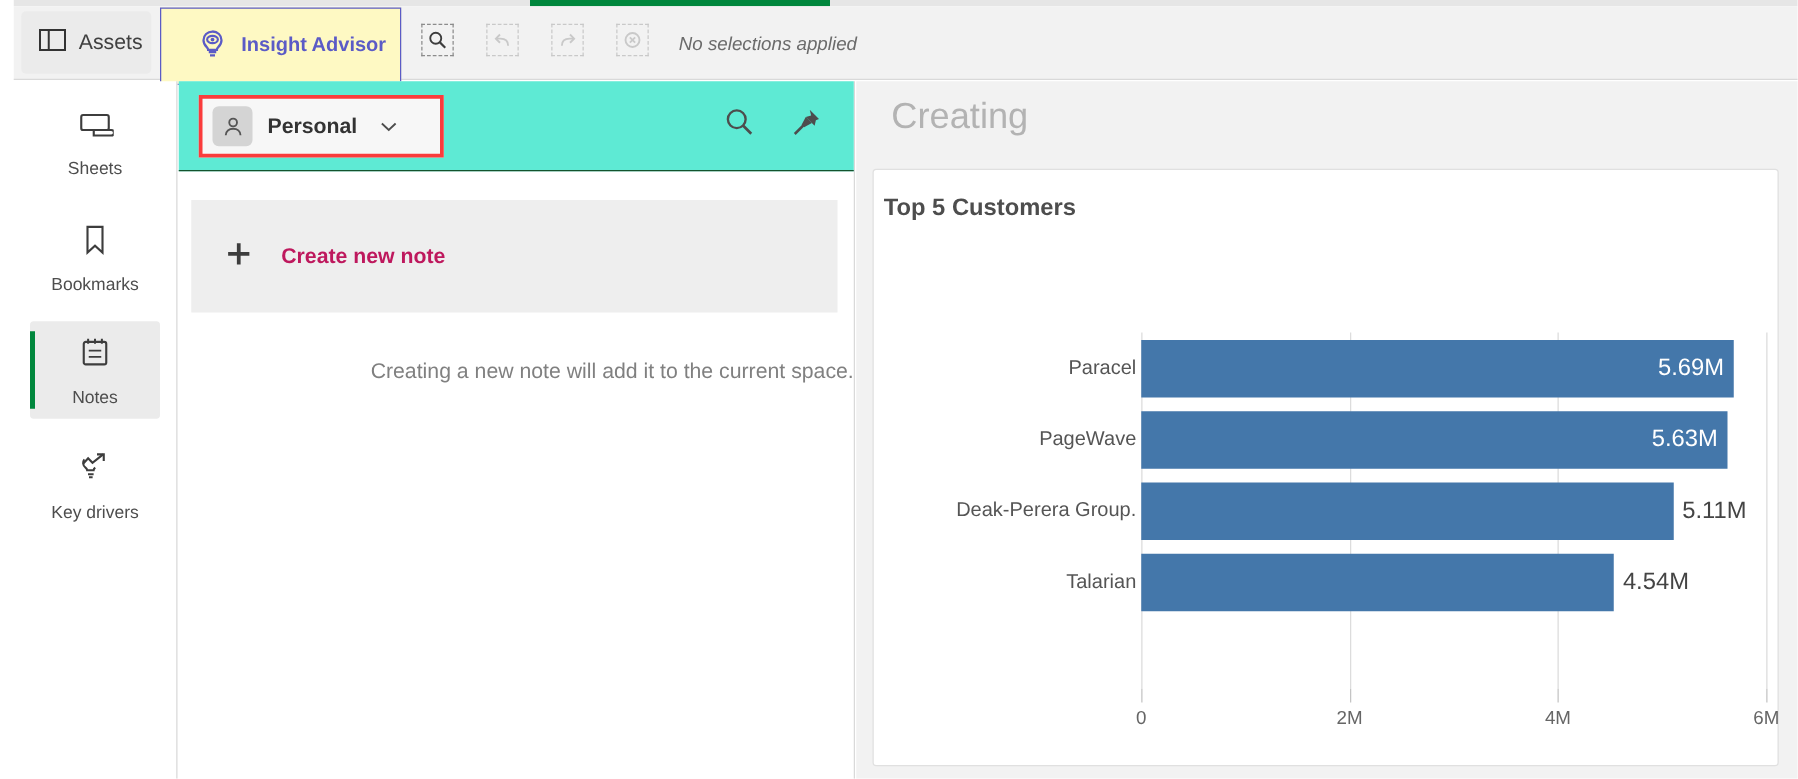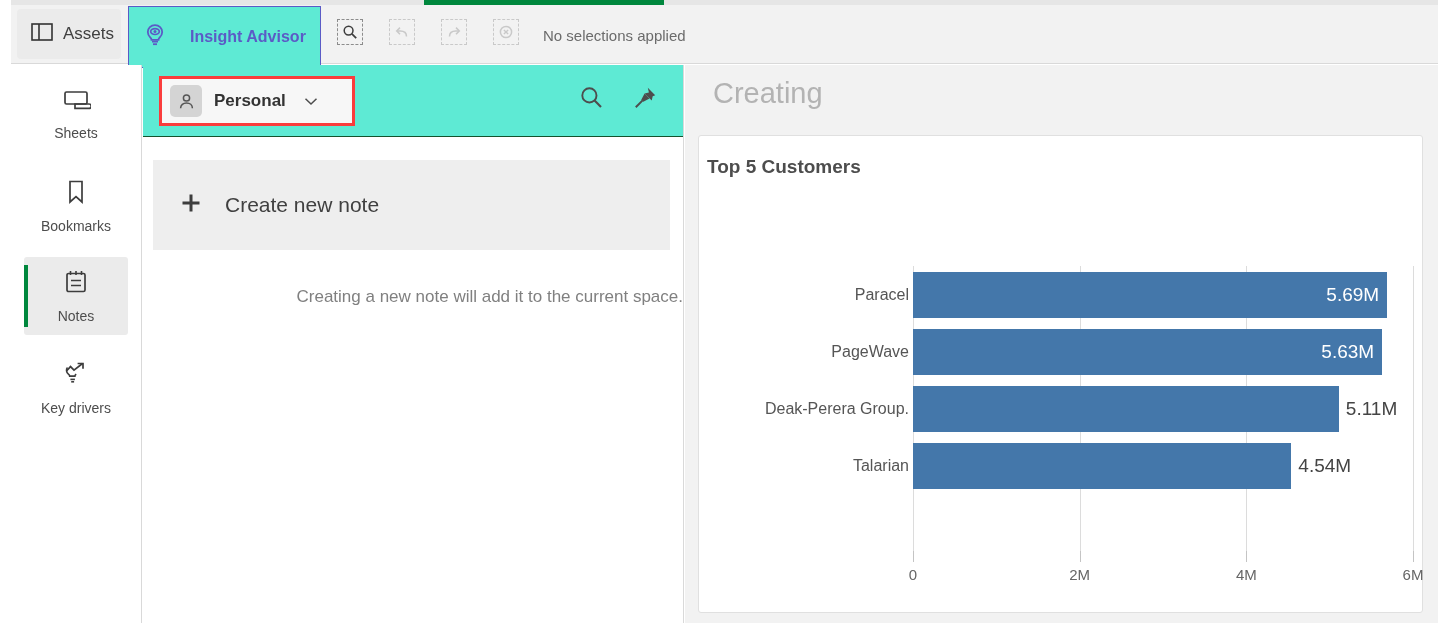--- a/index.html
+++ b/index.html
@@ -37,45 +37,45 @@
     padding-left: 14px;
     cursor: pointer;
   }
   .assets-btn .label {
     font-size: 17px; color: #404040; font-weight: 400;
   }
 
   .ia-tab {
     position: absolute; left: 117px; top: 1px;
     width: 193px; height: 62px;
-    background: #5eead4;
+    background: #fef9c3;
     border: 1px solid #5b5bc6;
-    display: flex; align-items: center; gap: 24px;
-    padding-left: 15px;
+    display: flex; align-items: center; gap: 12px;
+    padding-left: 30px;
     cursor: pointer;
   }
   .ia-tab .label {
     font-size: 16px; color: #5b5bc6; font-weight: bold;
   }
 
   .sel-tools {
     position: absolute; left: 326px; top: 14px;
     display: flex; align-items: center; gap: 26px;
   }
   .dashbox {
     width: 26px; height: 26px;
     border: 1px dashed #8c8c8c;
     display: flex; align-items: center; justify-content: center;
     cursor: pointer;
   }
   .dashbox.disabled { border-color: #c9c9c9; cursor: default; }
 
   .nosel-text {
     position: absolute; left: 532px; top: 22px;
-    font-size: 15px; color: #6b6b6b;
+    font-size: 15px; color: #6b6b6b; font-style: italic;
   }
 
   
   .rail {
     position: absolute; top: 65px; left: 0; width: 131px; height: 558px;
     background: #ffffff;
     border-right: 1px solid #d9d9d9;
   }
   .rail-item {
     position: relative;
@@ -137,21 +137,21 @@
     position: absolute; left: 10px; top: 95px;
     width: 517px; height: 90px;
     background: #eeeeee;
     display: flex; align-items: center; gap: 22px;
     padding-left: 26px;
     cursor: pointer;
   }
   .create-note .plus {
     font-size: 28px; color: #4d4d4d; line-height: 1; font-weight: 400;
   }
-  .create-note .cn-label { font-size: 21px; color: #404040; font-weight: normal; }
+  .create-note .cn-label { font-size: 17px; color: #be185d; font-weight: bold; }
 
   .notes-hint {
     position: absolute; left: 0; top: 222px; width: 100%;
     text-align: right;
     font-size: 17px; color: #808080;
   }
 
   
   .dash-area {
     position: absolute; top: 65px; left: 674px;

